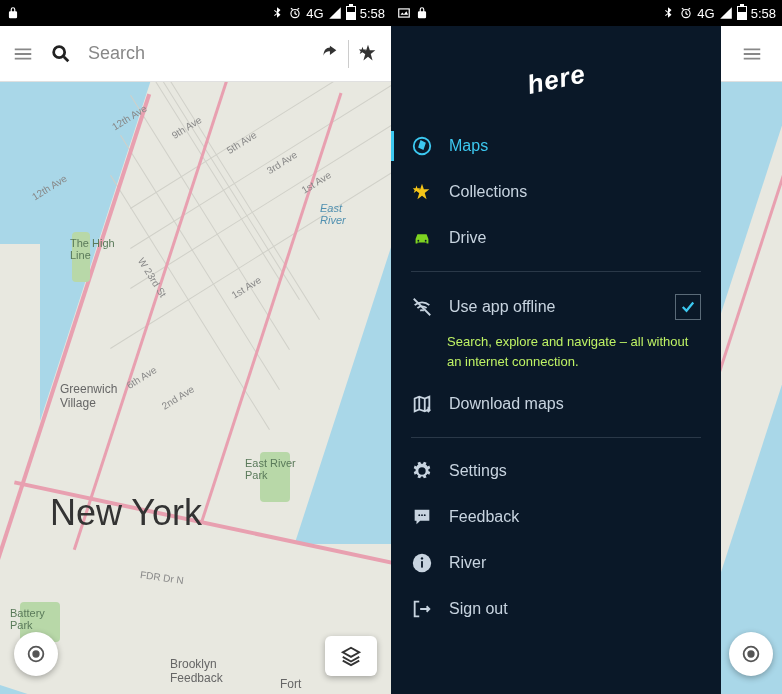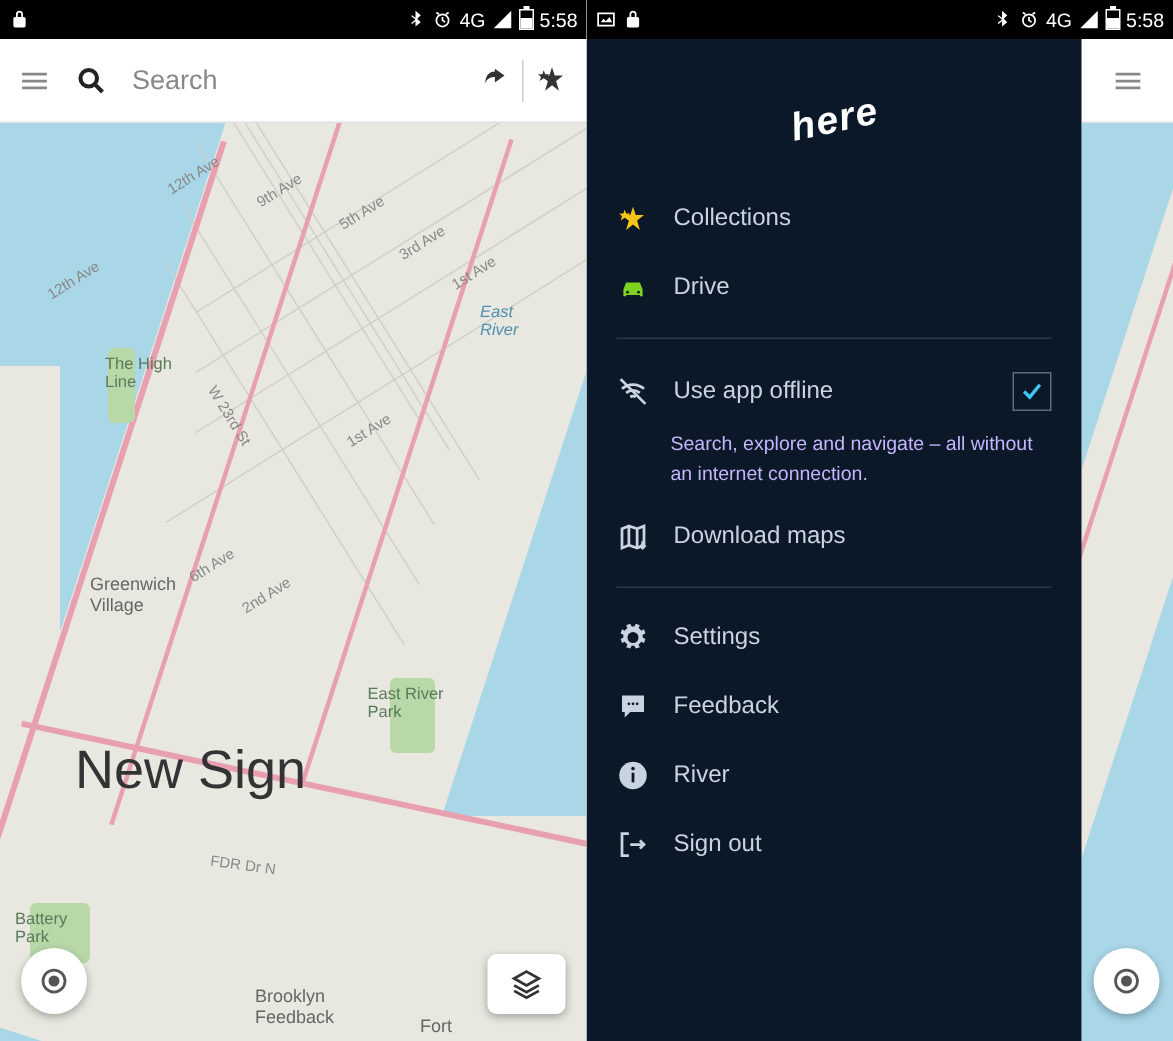--- a/index.html
+++ b/index.html
@@ -42,21 +42,21 @@
   
   
   .drawer { position: absolute; top: 26px; left: 0; width: 330px; bottom: 0; background: #0a1828; color: #c8d4e0; padding-top: 20px; }
   .drawer-logo { text-align: center; padding: 18px 0 28px; }
   .drawer-logo-text { color: #fff; font-size: 26px; font-weight: 700; font-style: italic; transform: rotate(-12deg); display: inline-block; letter-spacing: 1px; }
   .drawer-item { display: flex; align-items: center; padding: 12px 20px; gap: 16px; font-size: 16px; position: relative; }
   .drawer-item.active { color: #3cc8f0; }
   .drawer-item.active::before { content: ''; position: absolute; left: 0; top: 8px; bottom: 8px; width: 3px; background: #3cc8f0; }
   .drawer-icon { width: 22px; height: 22px; display: flex; align-items: center; justify-content: center; }
   .drawer-divider { height: 1px; background: #2a3848; margin: 10px 20px; }
-  .drawer-sub { font-size: 13px; color: #c4b5fd; padding: 0 20px 10px 56px; line-height: 1.5; }
+  .drawer-sub { font-size: 13px; color: #bef264; padding: 0 20px 10px 56px; line-height: 1.5; }
   .checkbox { width: 26px; height: 26px; border: 1px solid #5a6a78; margin-left: auto; display: flex; align-items: center; justify-content: center; }
   .checkbox svg { width: 18px; height: 18px; stroke: #3cc8f0; fill: none; stroke-width: 3; }
   
   .right-strip { position: absolute; top: 26px; right: 0; width: 61px; bottom: 0; background: #a9d7e8; }
   .right-appbar { height: 56px; background: #fff; display: flex; align-items: center; justify-content: center; border-bottom: 1px solid #e0e0e0; }
   .right-map { position: absolute; top: 56px; left: 0; right: 0; bottom: 0; }
   .right-map .land { background: #e8e8e0; }
 </style>
 </head>
 <body>
@@ -148,21 +148,21 @@
 Park</span>
     <span class="place-label" style="left:10px;top:525px;white-space:pre">Battery
 Park</span>
     <span class="water-label" style="left:320px;top:120px;white-space:pre">East
 River</span>
     <span class="neighborhood" style="left:60px;top:300px;white-space:pre">Greenwich
 Village</span>
     <span class="neighborhood" style="left:170px;top:575px;white-space:pre">Brooklyn
 Feedback</span>
     <span class="neighborhood" style="left:280px;top:595px">Fort</span>
-    <span class="city-label" style="left:50px;top:410px">New Sign</span>
+    <span class="city-label" style="left:50px;top:410px">New York</span>
 
     <div class="fab fab-locate">
       <svg width="22" height="22" viewBox="0 0 24 24" fill="none" stroke="#555" stroke-width="2">
           <circle cx="12" cy="12" r="8"></circle>
           <circle cx="12" cy="12" r="3" fill="#555"></circle>
         </svg>
     </div>
     <div class="fab fab-layers">
       <svg width="22" height="22" viewBox="0 0 24 24" fill="#333">
           <path d="M12 3l9 5-9 5-9-5 9-5zM3 13l9 5 9-5M3 17l9 5 9-5" fill="none" stroke="#333" stroke-width="2"></path>
@@ -215,20 +215,29 @@
           </svg>
       </div>
     </div>
   </div>
 
   <div class="drawer">
     <div class="drawer-logo">
       <span class="drawer-logo-text">here</span>
     </div>
 
+    <div class="drawer-item active">
+      <span class="drawer-icon">
+          <svg viewBox="0 0 24 24" width="22" height="22" fill="none" stroke="#3cc8f0" stroke-width="2">
+            <circle cx="12" cy="12" r="9"></circle>
+            <path d="M15 9l-2 6-4-2 2-6z" fill="#3cc8f0"></path>
+          </svg>
+        </span>
+      <span>Maps</span>
+    </div>
     <div class="drawer-item">
       <span class="drawer-icon">
           <svg viewBox="0 0 24 24" width="22" height="22" fill="#f5c518">
             <path d="M12 3l2 6h6l-5 4 2 7-5-4-5 4 2-7-5-4h6z"></path>
             <path d="M6 5l1 3h3l-2 2 1 3-3-2-3 2 1-3-2-2h3z"></path>
           </svg>
         </span>
       <span>Collections</span>
     </div>
     <div class="drawer-item">

